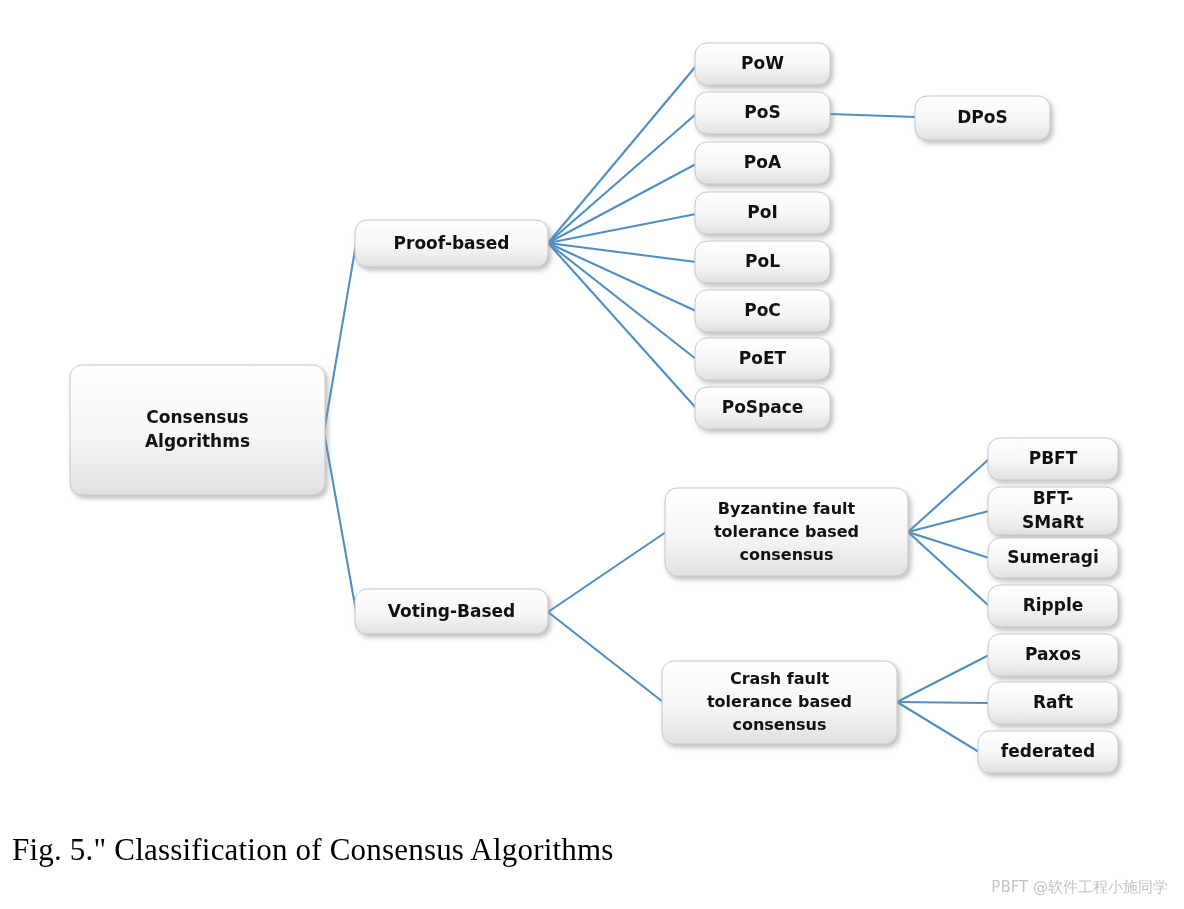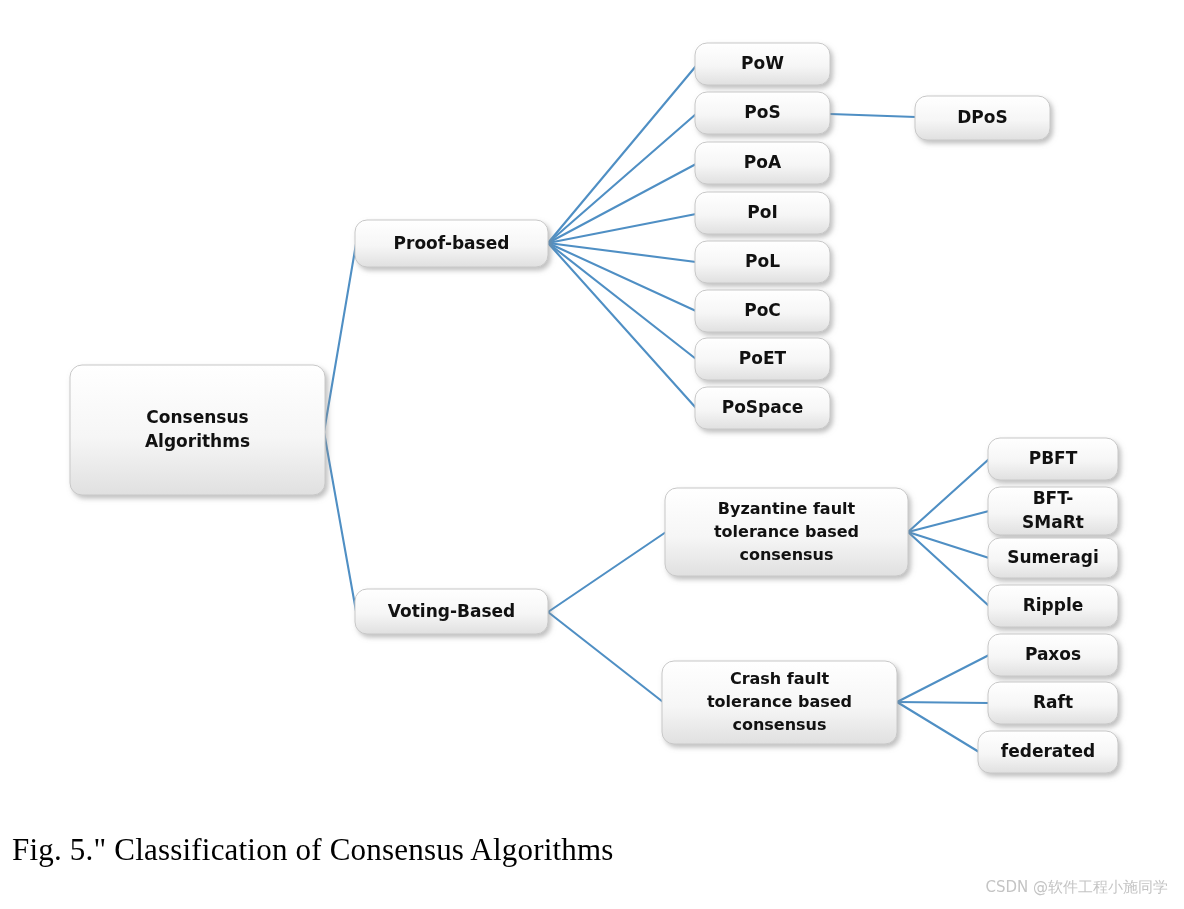--- a/index.html
+++ b/index.html
@@ -192,15 +192,15 @@
           <text x="1053" y="703" class="node-label" font-size="17">Raft</text>
         </g>
         <g>
           <rect x="978" y="731" width="140" height="42" rx="12" class="node-rect" fill="url(#nodeGrad)" filter="url(#nodeShadow)"></rect>
           <text x="1048" y="752" class="node-label" font-size="17">federated</text>
         </g>
       </g>
   </svg>
 
   <div class="caption">Fig. 5." Classification of Consensus Algorithms</div>
-  <div class="watermark">CSDN @软件工程小施同学</div>
+  <div class="watermark">PBFT @软件工程小施同学</div>
 
 </div>
 
 </body></html>

